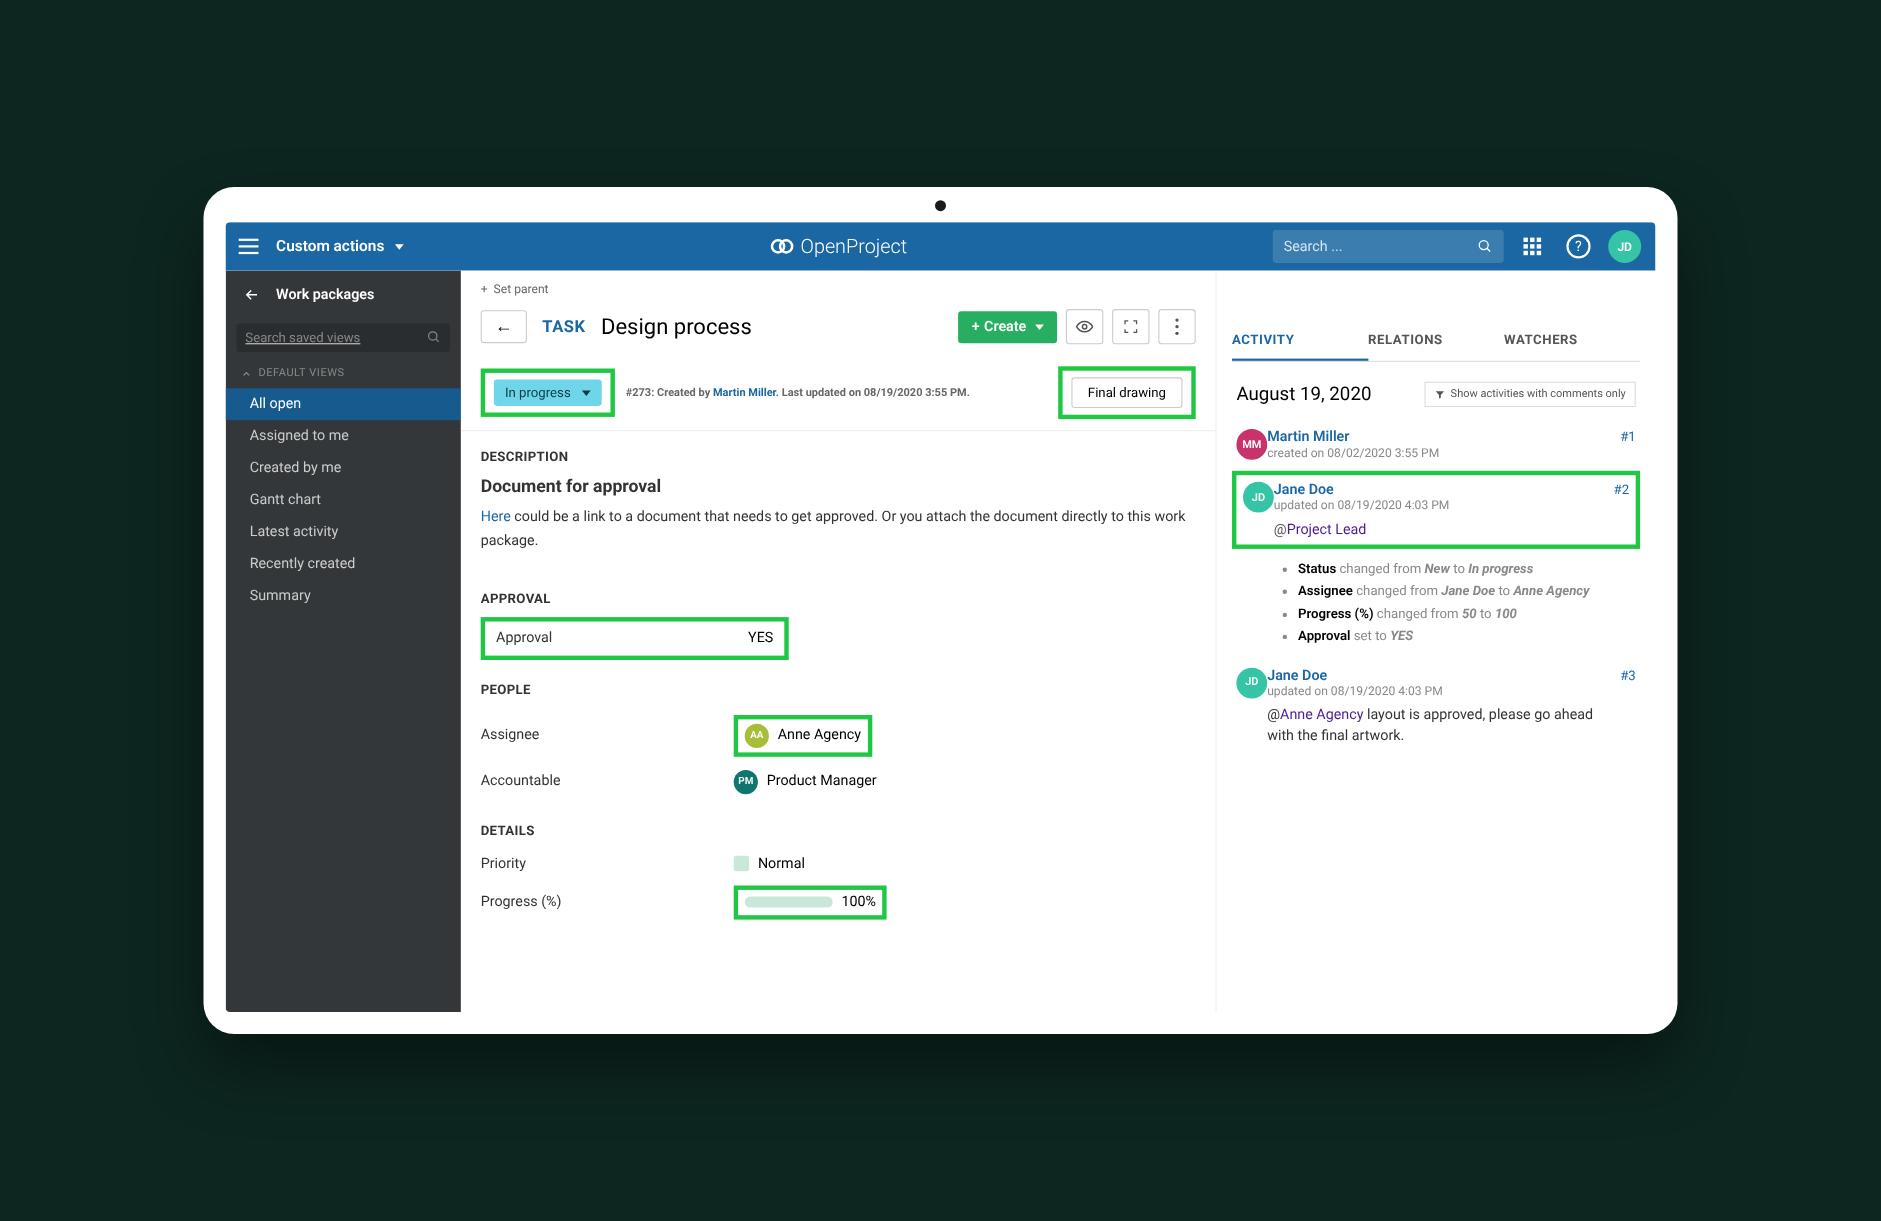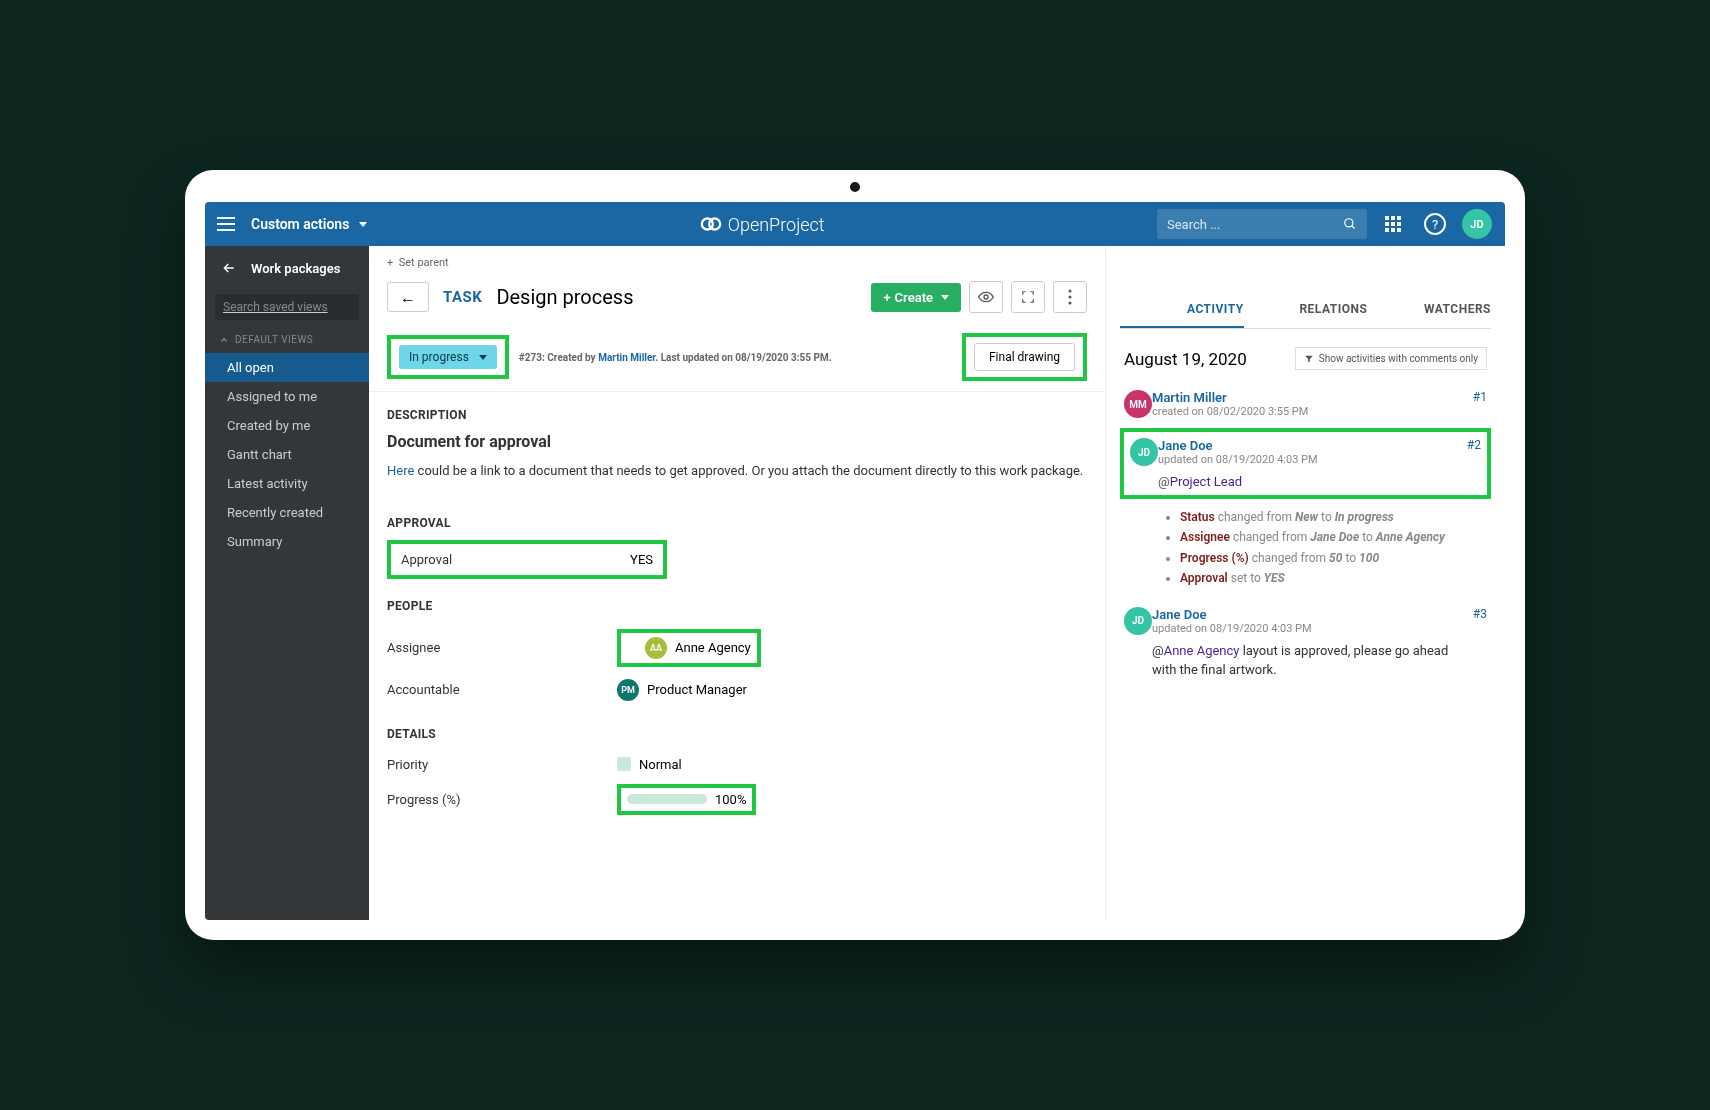--- a/index.html
+++ b/index.html
@@ -17,21 +17,21 @@
 .search-wrap { background: rgba(255,255,255,.15); border-radius: 3px; display: flex; align-items: center; height: 30px; width: 210px; padding: 0 10px; }
 .search-wrap input { flex: 1; background: transparent; border: none; color: #fff; font-size: 13px; outline: none; }
 .search-wrap input::placeholder { color: rgba(255,255,255,.8); }
 .top-icon { width: 32px; height: 32px; display: flex; align-items: center; justify-content: center; margin-left: 10px; cursor: pointer; }
 .grid-icon { display: grid; grid-template-columns: repeat(3, 4px); grid-template-rows: repeat(3, 4px); gap: 2px; }
 .grid-icon span { background: #fff; }
 .help-icon { width: 22px; height: 22px; border: 2px solid #fff; border-radius: 50%; display: flex; align-items: center; justify-content: center; font-size: 13px; }
 .avatar { width: 30px; height: 30px; border-radius: 50%; display: flex; align-items: center; justify-content: center; font-size: 11px; font-weight: 600; color: #fff; }
 .jd-av { background: #35c4a5; }
 .body { flex: 1; display: flex; overflow: hidden; }
-.sidebar { width: 164px; background: #333739; color: #ccc; font-size: 13px; display: flex; flex-direction: column; }
+.sidebar { width: 214px; background: #333739; color: #ccc; font-size: 13px; display: flex; flex-direction: column; }
 .sb-head { display: flex; align-items: center; padding: 14px 16px; color: #fff; font-weight: 600; }
 .sb-head svg { width: 16px; margin-right: 14px; }
 .sb-search { margin: 4px 10px 6px; background: #2a2d2f; border-radius: 3px; display: flex; align-items: flex-start; padding: 6px 8px; text-decoration: underline; }
 .sb-search input { flex: 1; background: transparent; border: none; color: #ccc; font-size: 12px; outline: none; }
 .sb-search input::placeholder { color: #888; }
 .sb-group { padding: 8px 14px; font-size: 10px; color: #888; letter-spacing: .5px; display: flex; align-items: center; gap: 6px; }
 .sb-item { padding: 7px 22px; cursor: pointer; font-size: 13px; }
 .sb-item.active { background: #175a8e; color: #fff; }
 .main { flex: 1; background: #fff; display: flex; overflow: hidden; }
 .left-pane { flex: 1; overflow-y: auto; padding: 0; }
@@ -50,42 +50,42 @@
 .action-btn { margin-left: auto; border: 1px solid #ccc; border-radius: 3px; padding: 6px 14px; font-size: 12px; background: #fff; cursor: pointer; }
 .section { padding: 16px 18px 4px; }
 .section-title { font-size: 12px; font-weight: 700; color: #333; letter-spacing: .3px; margin-bottom: 10px; }
 .desc-text { font-size: 13px; color: #333; line-height: 1.6; margin-bottom: 14px; }
 .desc-sub { font-size: 16px; color: #333; margin-bottom: 10px; }
 .desc-text a { color: #1a67a3; text-decoration: none; }
 .field-row { display: flex; align-items: center; padding: 6px 0; font-size: 13px; }
 .field-label { width: 230px; color: #333; }
 .field-value { display: flex; align-items: center; gap: 8px; }
 .mini-avatar { width: 22px; height: 22px; border-radius: 50%; display: flex; align-items: center; justify-content: center; font-size: 9px; font-weight: 600; color: #fff; }
-.aa { background: #a9bd3b; margin-left: 18px; }
+.aa { background: #a9bd3b; }
 .pm { background: #0f766e; }
 .priority-dot { width: 14px; height: 14px; background: #c9e8d9; border-radius: 2px; }
 .progress-bar { width: 80px; height: 10px; background: #c9e8d9; border-radius: 5px; }
 .hl-box { border: 4px solid #1fc742; padding: 4px 6px; display: inline-flex; align-items: center; }
 .right-pane { width: 400px; border-left: 1px solid #eee; display: flex; flex-direction: column; padding: 0 14px; overflow-y: auto; }
 .tabs { display: flex; border-bottom: 1px solid #ddd; margin-top: 46px; }
-.tab { flex: 1; text-align: right; padding: 10px 0; font-size: 12px; font-weight: 700; letter-spacing: .5px; color: #555; cursor: pointer; }
+.tab { flex: 1; text-align: left; padding: 10px 0; font-size: 12px; font-weight: 700; letter-spacing: .5px; color: #555; cursor: pointer; }
 .tab.active { color: #1a67a3; border-bottom: 2px solid #1a67a3; }
 .date-head { display: flex; align-items: center; justify-content: space-between; padding: 18px 4px 10px; }
 .date-head h3 { font-size: 17px; font-weight: 400; }
 .filter-btn { border: 1px solid #ddd; font-size: 10px; padding: 5px 8px; color: #555; display: flex; align-items: center; gap: 5px; cursor: pointer; }
 .entry { display: flex; padding: 10px 4px; font-size: 13px; }
 .entry-avatar { width: 28px; height: 28px; border-radius: 50%; display: flex; align-items: center; justify-content: center; font-size: 10px; font-weight: 600; color: #fff; flex-shrink: 0; }
 .mm-av { background: #c8336b; }
 .entry-body { flex: 1; }
 .entry-author { color: #1a67a3; font-weight: 600; font-size: 13px; }
 .entry-time { font-size: 11px; color: #888; }
 .entry-num { color: #1a67a3; font-size: 12px; }
 .mention { color: #4c1d95; }
 .change-list { list-style: disc; padding-left: 24px; margin: 8px 0; color: #888; font-size: 12px; line-height: 1.7; }
-.change-list b { color: #7f1d1d; font-weight: 600; }
+.change-list b { color: #000000; font-weight: 600; }
 .change-list i { font-style: italic; font-weight: bold; }
 .comment-text { color: #333; line-height: 1.5; margin-top: 6px; }
 </style>
 </head>
 <body>
 
 <div class="tablet">
   <div class="camera"></div>
   <div class="screen">
 

